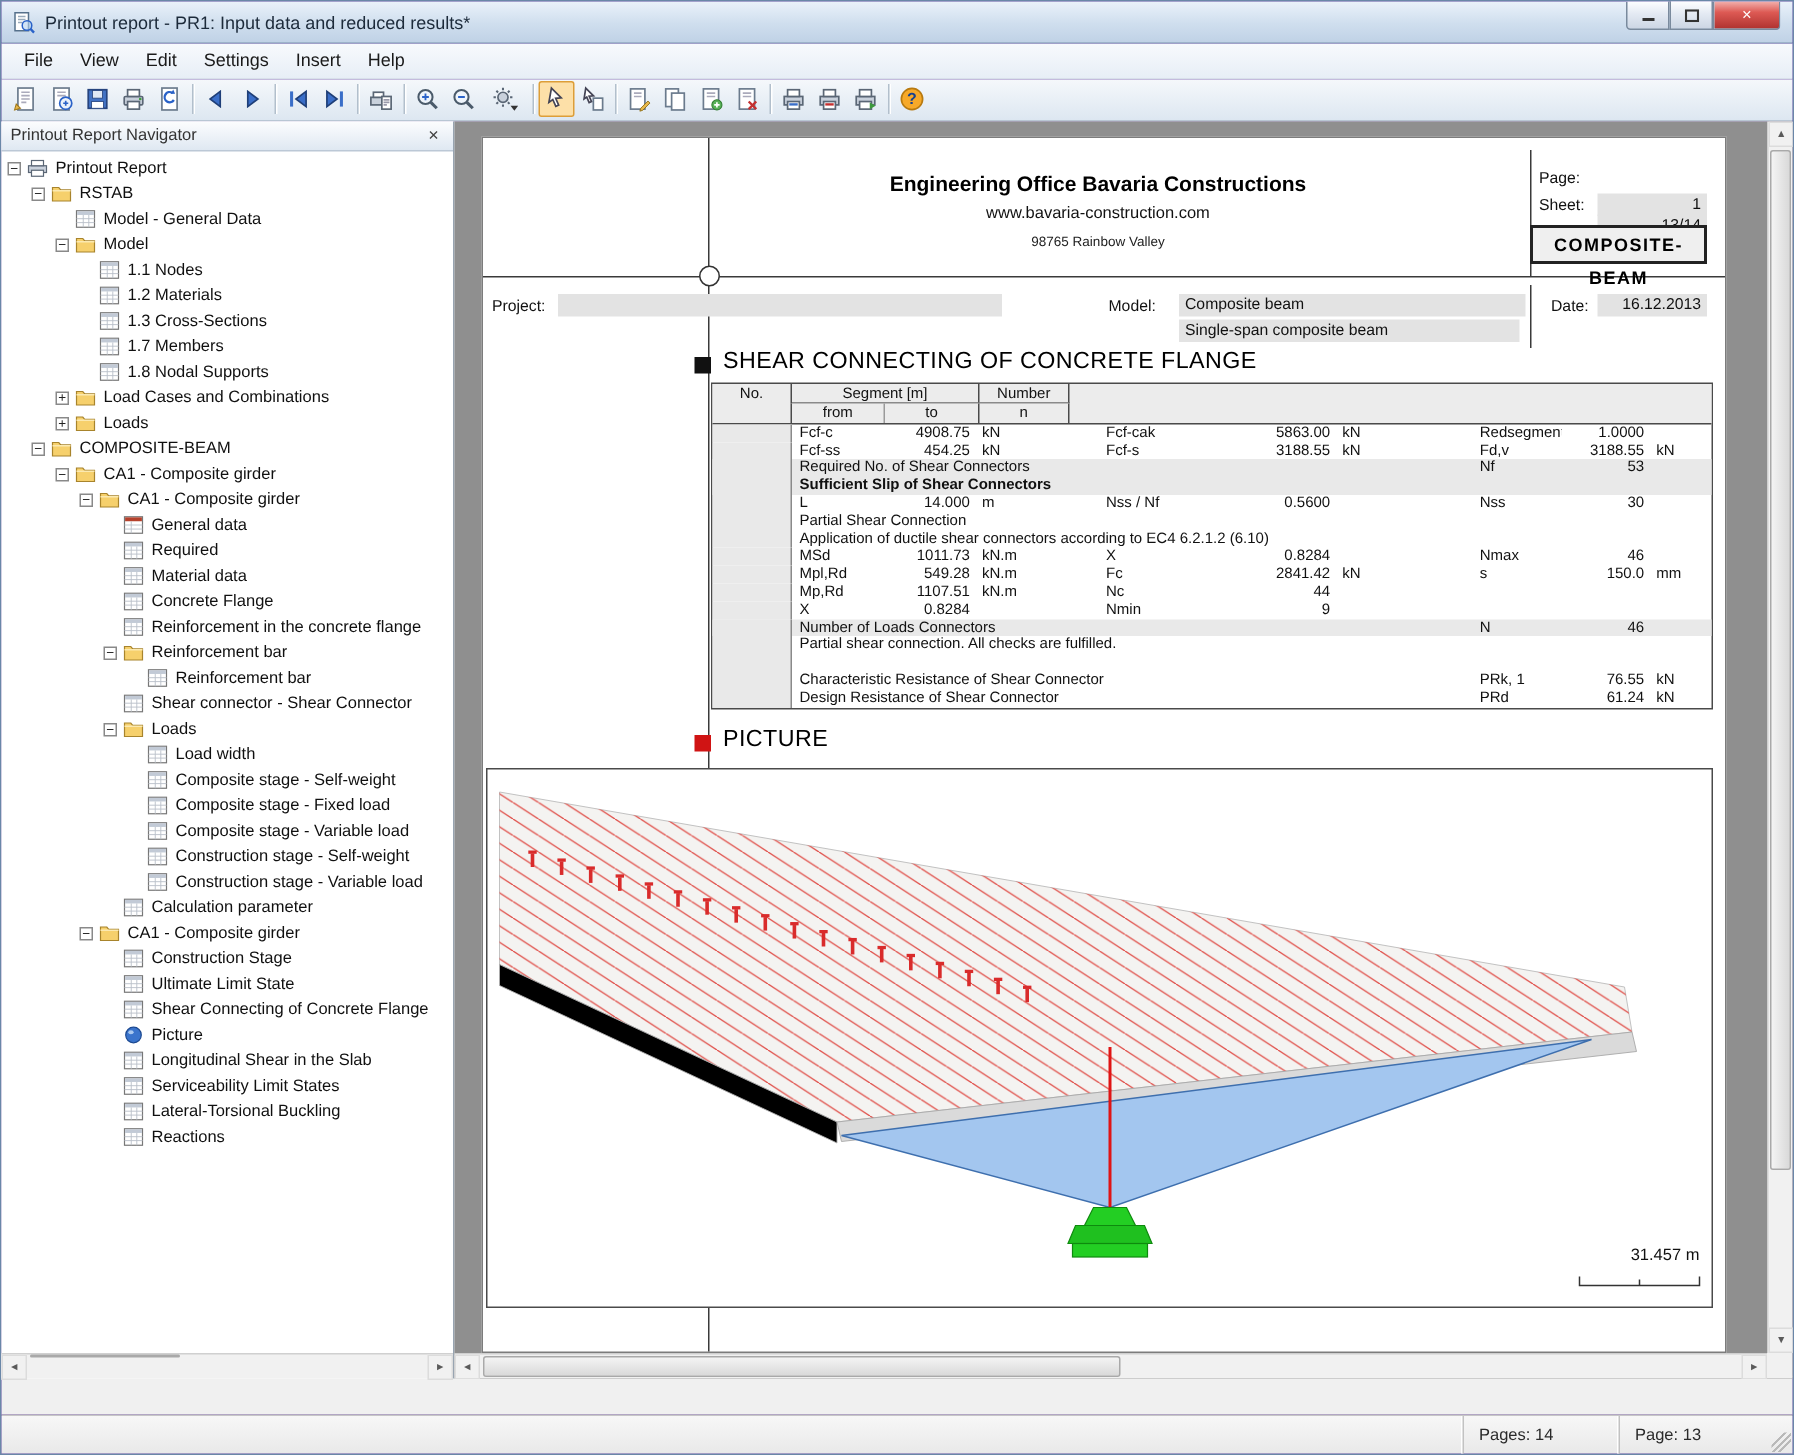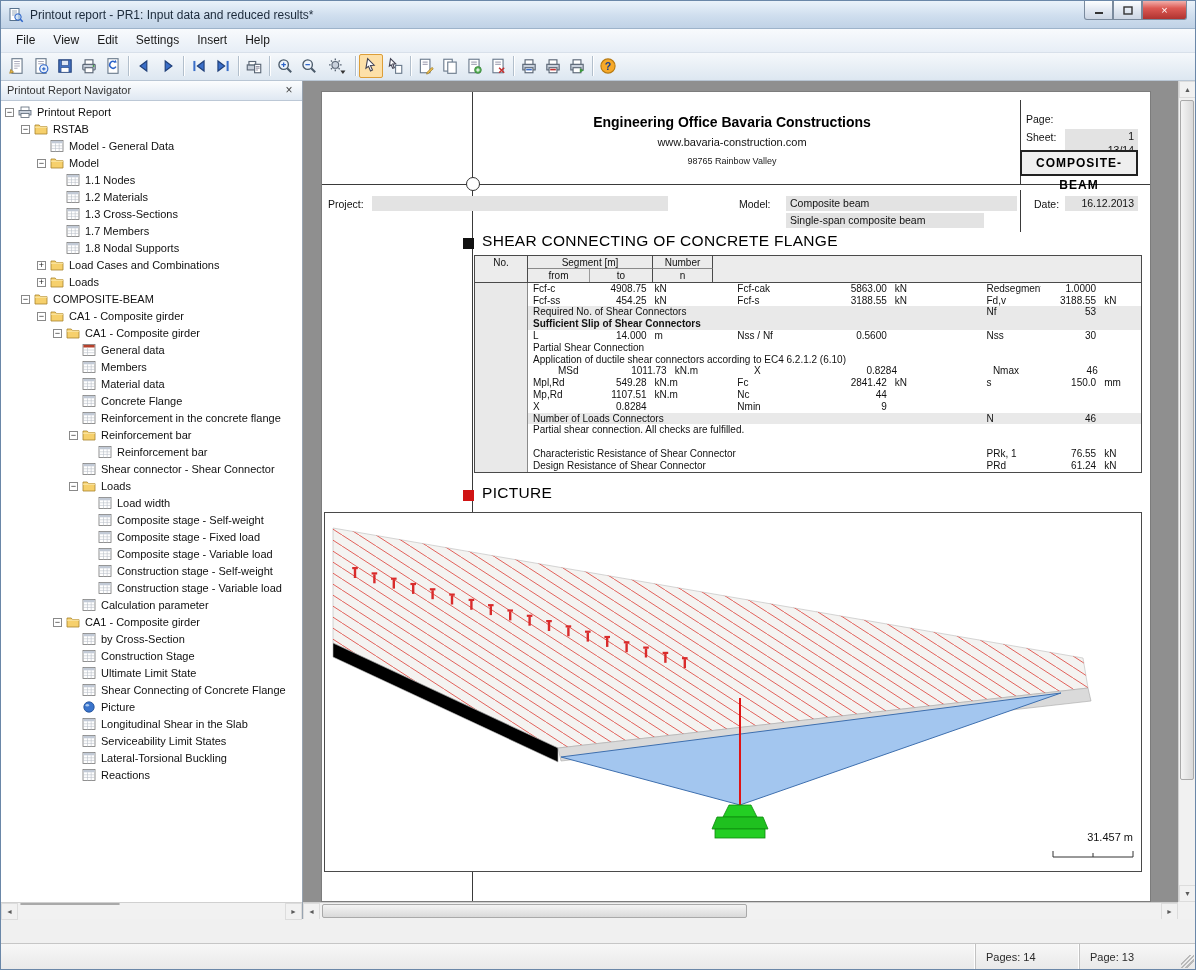--- a/index.html
+++ b/index.html
@@ -470,21 +470,21 @@
           </div>
           <div class="tree-row" style="padding-left: 68px;">
             <span class="expander none"></span>
             <span class="tree-icon">
               <svg width="14" height="14" viewBox="0 0 14 14">
                 <rect x="1" y="1.5" width="12" height="11" fill="#fff" stroke="#777" stroke-width="0.8"></rect>
                 <rect x="1.4" y="1.9" width="11.2" height="2.4" fill="#c2cad6"></rect>
                 <path d="M1 6.8h12M1 9.4h12M5.5 4.3v8.2M9.2 4.3v8.2" stroke="#b9bfc8" stroke-width="0.6"></path>
               </svg>
             </span>
-            <span class="tree-label">Members</span>
+            <span class="tree-label">Required</span>
           </div>
           <div class="tree-row" style="padding-left: 68px;">
             <span class="expander none"></span>
             <span class="tree-icon">
               <svg width="14" height="14" viewBox="0 0 14 14">
                 <rect x="1" y="1.5" width="12" height="11" fill="#fff" stroke="#777" stroke-width="0.8"></rect>
                 <rect x="1.4" y="1.9" width="11.2" height="2.4" fill="#c2cad6"></rect>
                 <path d="M1 6.8h12M1 9.4h12M5.5 4.3v8.2M9.2 4.3v8.2" stroke="#b9bfc8" stroke-width="0.6"></path>
               </svg>
             </span>
@@ -633,31 +633,20 @@
           </div>
           <div class="tree-row" style="padding-left: 52px;">
             <span class="expander">−</span>
             <span class="tree-icon">
               <svg width="14" height="14" viewBox="0 0 14 14">
                 <path d="M1 3h4.2l1.3 1.6H13v7.4H1z" fill="#f6d06c" stroke="#a8842c" stroke-width="0.8"></path>
                 <path d="M1 5.2h12" stroke="#fbe9b0" stroke-width="1"></path>
               </svg>
             </span>
             <span class="tree-label">CA1 - Composite girder</span>
-          </div>
-          <div class="tree-row" style="padding-left: 68px;">
-            <span class="expander none"></span>
-            <span class="tree-icon">
-              <svg width="14" height="14" viewBox="0 0 14 14">
-                <rect x="1" y="1.5" width="12" height="11" fill="#fff" stroke="#777" stroke-width="0.8"></rect>
-                <rect x="1.4" y="1.9" width="11.2" height="2.4" fill="#c2cad6"></rect>
-                <path d="M1 6.8h12M1 9.4h12M5.5 4.3v8.2M9.2 4.3v8.2" stroke="#b9bfc8" stroke-width="0.6"></path>
-              </svg>
-            </span>
-            <span class="tree-label">by Cross-Section</span>
           </div>
           <div class="tree-row" style="padding-left: 68px;">
             <span class="expander none"></span>
             <span class="tree-icon">
               <svg width="14" height="14" viewBox="0 0 14 14">
                 <rect x="1" y="1.5" width="12" height="11" fill="#fff" stroke="#777" stroke-width="0.8"></rect>
                 <rect x="1.4" y="1.9" width="11.2" height="2.4" fill="#c2cad6"></rect>
                 <path d="M1 6.8h12M1 9.4h12M5.5 4.3v8.2M9.2 4.3v8.2" stroke="#b9bfc8" stroke-width="0.6"></path>
               </svg>
             </span>
@@ -763,21 +752,21 @@
         <div class="valbox right" style="left:743px;top:19px;width:73px;margin-top:32px;">13/14</div>
         <div class="plbl" style="left:704px;top:39px;">Sheet:</div>
         <div class="valbox right" style="left:743px;top:37px;width:73px;">1</div>
         <div class="modulebox">COMPOSITE-BEAM</div>
 
         <div class="meta-vline"></div>
         <div class="plbl" style="left:6px;top:106px;">Project:</div>
         <div class="valbox" style="left:50px;top:104px;width:296px;"></div>
         <div class="plbl" style="left:417px;top:106px;">Model:</div>
         <div class="valbox" style="left:464px;top:104px;width:231px;">Composite beam</div>
-        <div class="valbox" style="left:464px;top:121px;width:198px;">Single-span composite beam</div>
+        <div class="valbox" style="left:464px;top:121px;width:227px;">Single-span composite beam</div>
         <div class="plbl" style="left:712px;top:106px;">Date:</div>
         <div class="valbox right" style="left:743px;top:104px;width:73px;">16.12.2013</div>
 
         <div class="section-bullet" style="left:141px;top:146px;background:#111;"></div>
         <div class="section-title" style="left:160px;top:140px;">SHEAR CONNECTING OF CONCRETE FLANGE</div>
 
         <div class="rtable">
           <div class="thead">
             <div class="thr">
               <span class="th cno">No.</span>
@@ -844,21 +833,21 @@
               <div class="trow">
                 <span class="cell c-no"></span>
                 <span class="cell c-text" style="width: 615px;">Partial Shear Connection</span>
               </div>
               <div class="trow">
                 <span class="cell c-no"></span>
                 <span class="cell c-text" style="width: 615px;">Application of ductile shear connectors according to EC4 6.2.1.2 (6.10)</span>
               </div>
               <div class="trow">
                 <span class="cell c-no"></span>
-                <span class="cell c-l" style="width: 57px; margin-left: 25px;">MSd</span>
+                <span class="cell c-l" style="width: 57px;">MSd</span>
                 <span class="cell c-v" style="width: 62px;">1011.73</span>
                 <span class="cell c-u" style="width: 86px;">kN.m</span>
                 <span class="cell c-l" style="width: 80px;">X</span>
                 <span class="cell c-v" style="width: 75px;">0.8284</span>
                 <span class="cell c-u" style="width: 95px;"></span>
                 <span class="cell c-l" style="width: 60px;">Nmax</span>
                 <span class="cell c-v" style="width: 55px;">46</span>
                 <span class="cell c-u" style="width: 45px;"></span>
               </div>
               <div class="trow">

